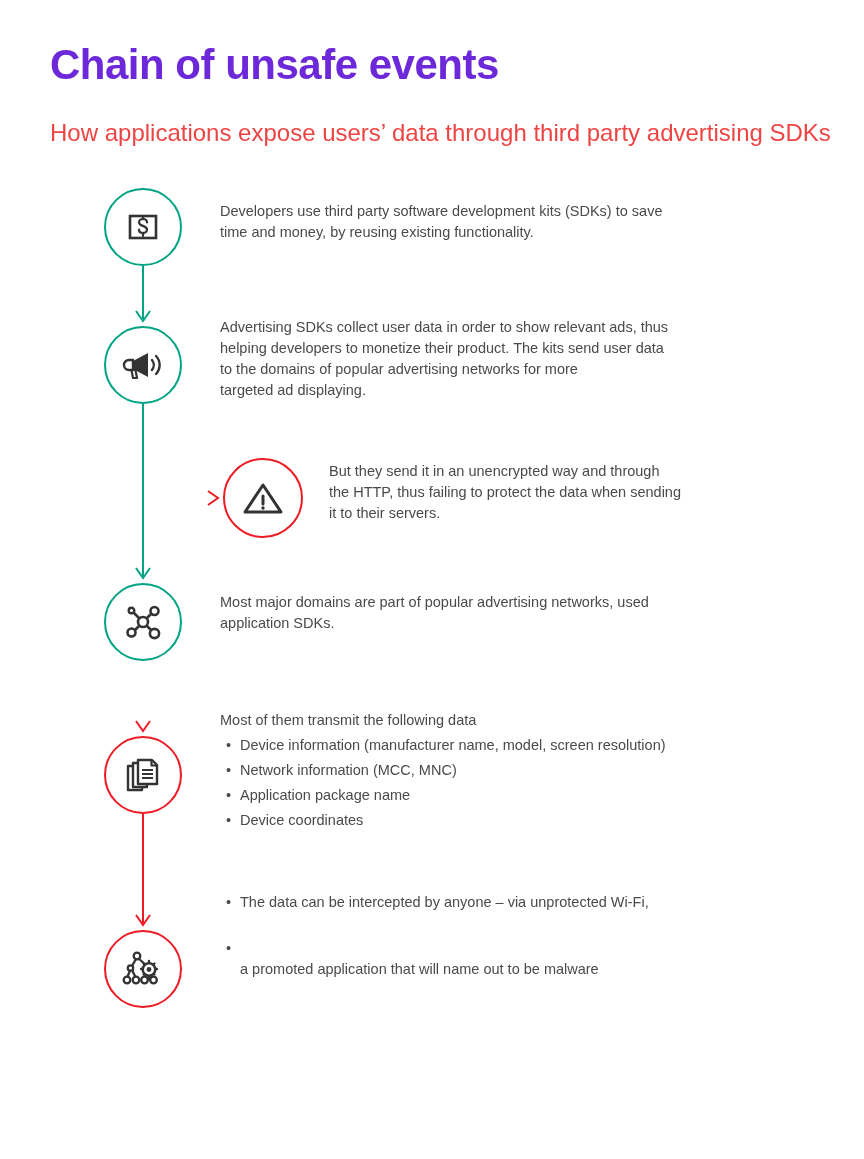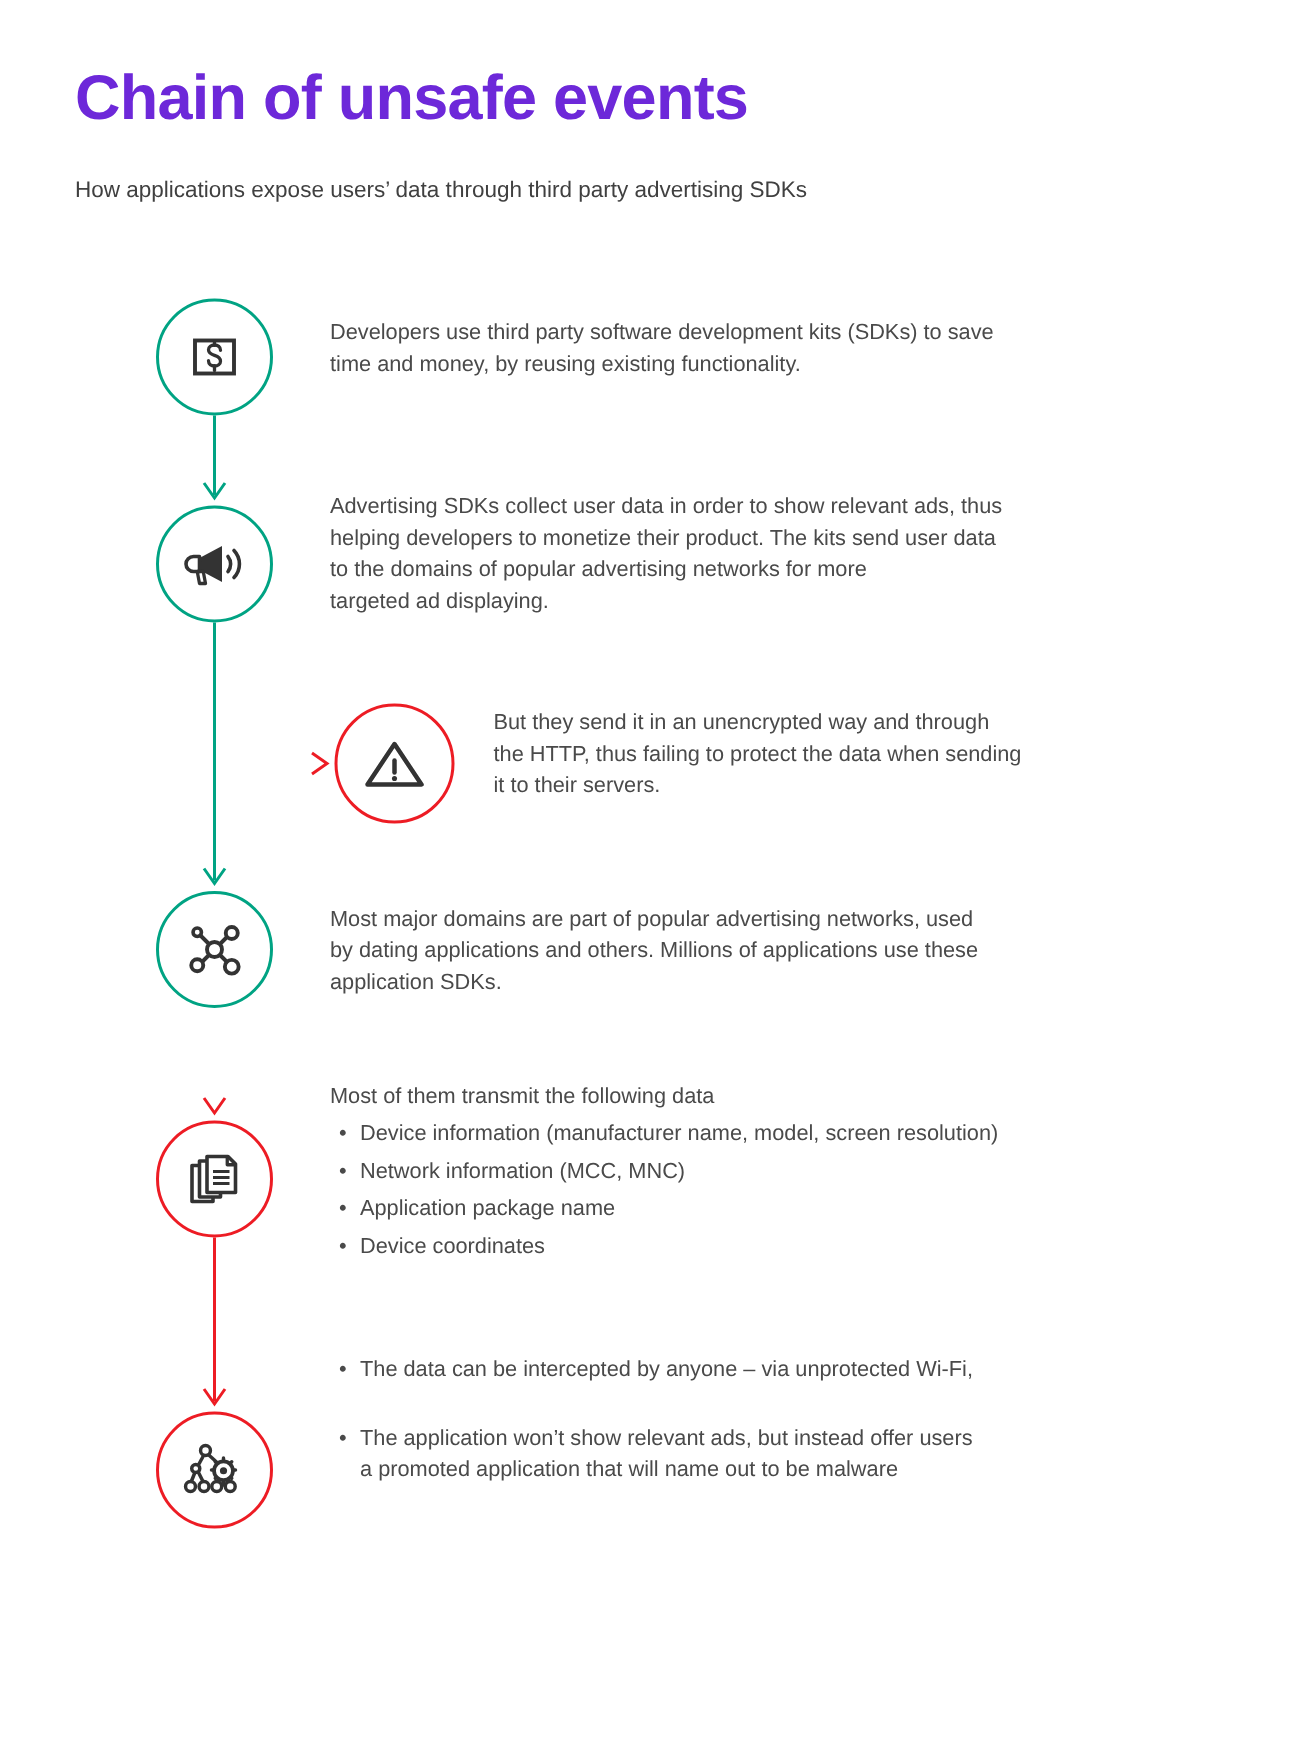--- a/index.html
+++ b/index.html
@@ -27,27 +27,27 @@
     font-size: 42px;
     font-weight: bold;
     color: #6d28d9;
     letter-spacing: -0.5px;
     line-height: 1.1;
   }
   .subtitle {
     position: absolute;
     left: 50px;
     top: 117px;
-    font-size: 15px;
-    color: #404040;
+    font-size: 24px;
+    color: #ef4444;
     line-height: 1.3;
   }
 
   
-  .flow { position: absolute; left: 0; top: 15px; width: 684px; height: 1060px; }
+  .flow { position: absolute; left: 0; top: 4px; width: 684px; height: 1060px; }
 
   .connectors { position: absolute; left: 0; top: 0; }
 
   .node {
     position: absolute;
     width: 78px;
     height: 78px;
     border-radius: 50%;
     border: 2px solid #00a383;
     background: #ffffff;
@@ -246,42 +246,41 @@
 
     <div class="tblock t2">
       <p>Advertising SDKs collect user data in order to show relevant ads, thus</p>
       <p>helping developers to monetize their product. The kits send user data</p>
       <p>to the domains of popular advertising networks for more</p>
       <p>targeted ad displaying.</p>
     </div>
 
     <div class="tblock t4">
       <p>Most major domains are part of popular advertising networks, used</p>
-      <p>by dating applications and others. Millions of applications use these</p>
       <p>application SDKs.</p>
     </div>
 
     <div class="tblock t5">
       <p>Most of them transmit the following data</p>
       <ul>
         <li>Device information (manufacturer name, model, screen resolution)</li>
         <li>Network information (MCC, MNC)</li>
         <li>Application package name</li>
         <li>Device coordinates</li>
       </ul>
     </div>
 
     <div class="tblock t6">
       <ul>
         <li>
           <span>The data can be intercepted by anyone – via unprotected Wi-Fi,</span><br>
           <br>
         </li>
         <li>
-          <span>The application won’t show relevant ads, but instead offer users</span><br>
+          <br>
           <span>a promoted application that will name out to be malware</span>
         </li>
       </ul>
     </div>
 
   </div>
 
   <div class="footer">
     
     

